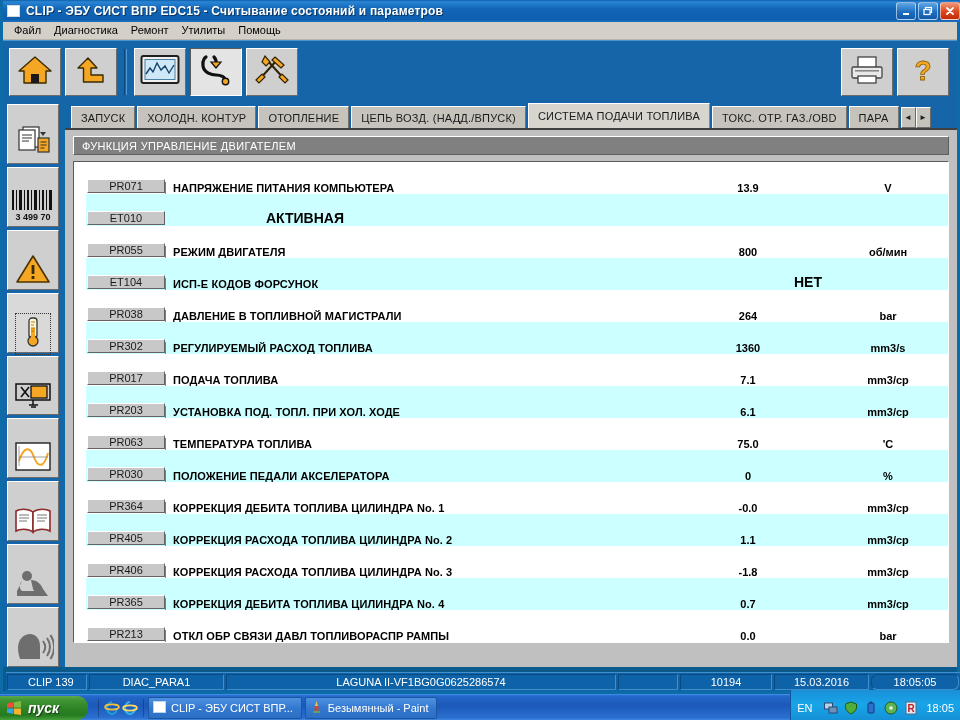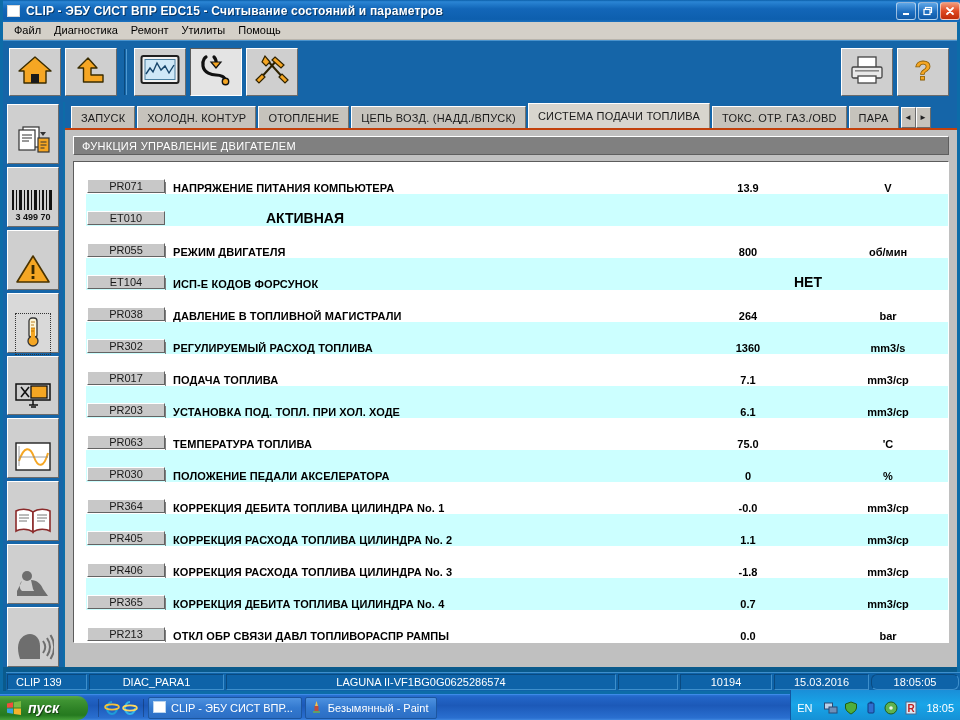--- a/index.html
+++ b/index.html
@@ -125,21 +125,21 @@
   .tab-arrow {
     width: 15px; height: 21px; background: #c6c3bc;
     border: 1px solid #ffffff; border-right-color: #6b6b6b; border-bottom-color: #6b6b6b;
     display: flex; align-items: center; justify-content: center;
     font-size: 8px; color: #222;
   }
 
   
   #content-pane {
     flex: 1; background: #c0c0c0;
-    border-top: 2px solid #c2410c;
+    border-top: 2px solid #404040;
     padding: 6px 8px 0 8px; overflow: hidden;
   }
 
   #section-header {
     height: 19px; background: #808080;
     border: 1px solid #ffffff; border-right-color:#5e5e5e; border-bottom-color:#5e5e5e;
     color: #ffffff; font-size: 11px; display: flex; align-items: center;
     padding-left: 8px; letter-spacing: .3px;
     margin-bottom: 6px;
   }
@@ -192,21 +192,21 @@
     display: flex; align-items: stretch; position: absolute;
     left: 0; bottom: 0; width: 954px; margin: 0 3px;
     border-top: 1px solid #3e8fcc;
   }
   .sb-cell {
     border: 1px solid; border-color: #0a4a80 #3e8fcc #3e8fcc #0a4a80;
     color: #ffffff; font-size: 11px;
     display: flex; align-items: center; justify-content: center;
     margin: 1px 1px; white-space: nowrap;
   }
-  .sb-left { justify-content: flex-start; padding-left: 8px; }
+  .sb-left { justify-content: flex-start; padding-left: 20px; }
 
   
   #taskbar {
     position: absolute; left: 0; bottom: 0; width: 960px; height: 26px;
     background: linear-gradient(to bottom,#2b73d4 0%, #2366c8 8%, #1c59b8 42%, #2a6fd0 92%, #3f87e0 100%);
     display: flex; align-items: center;
     border-top: 1px solid #3c8ae8;
   }
   #start-button {
     height: 24px; min-width: 88px; margin: 1px 6px 1px 0;

